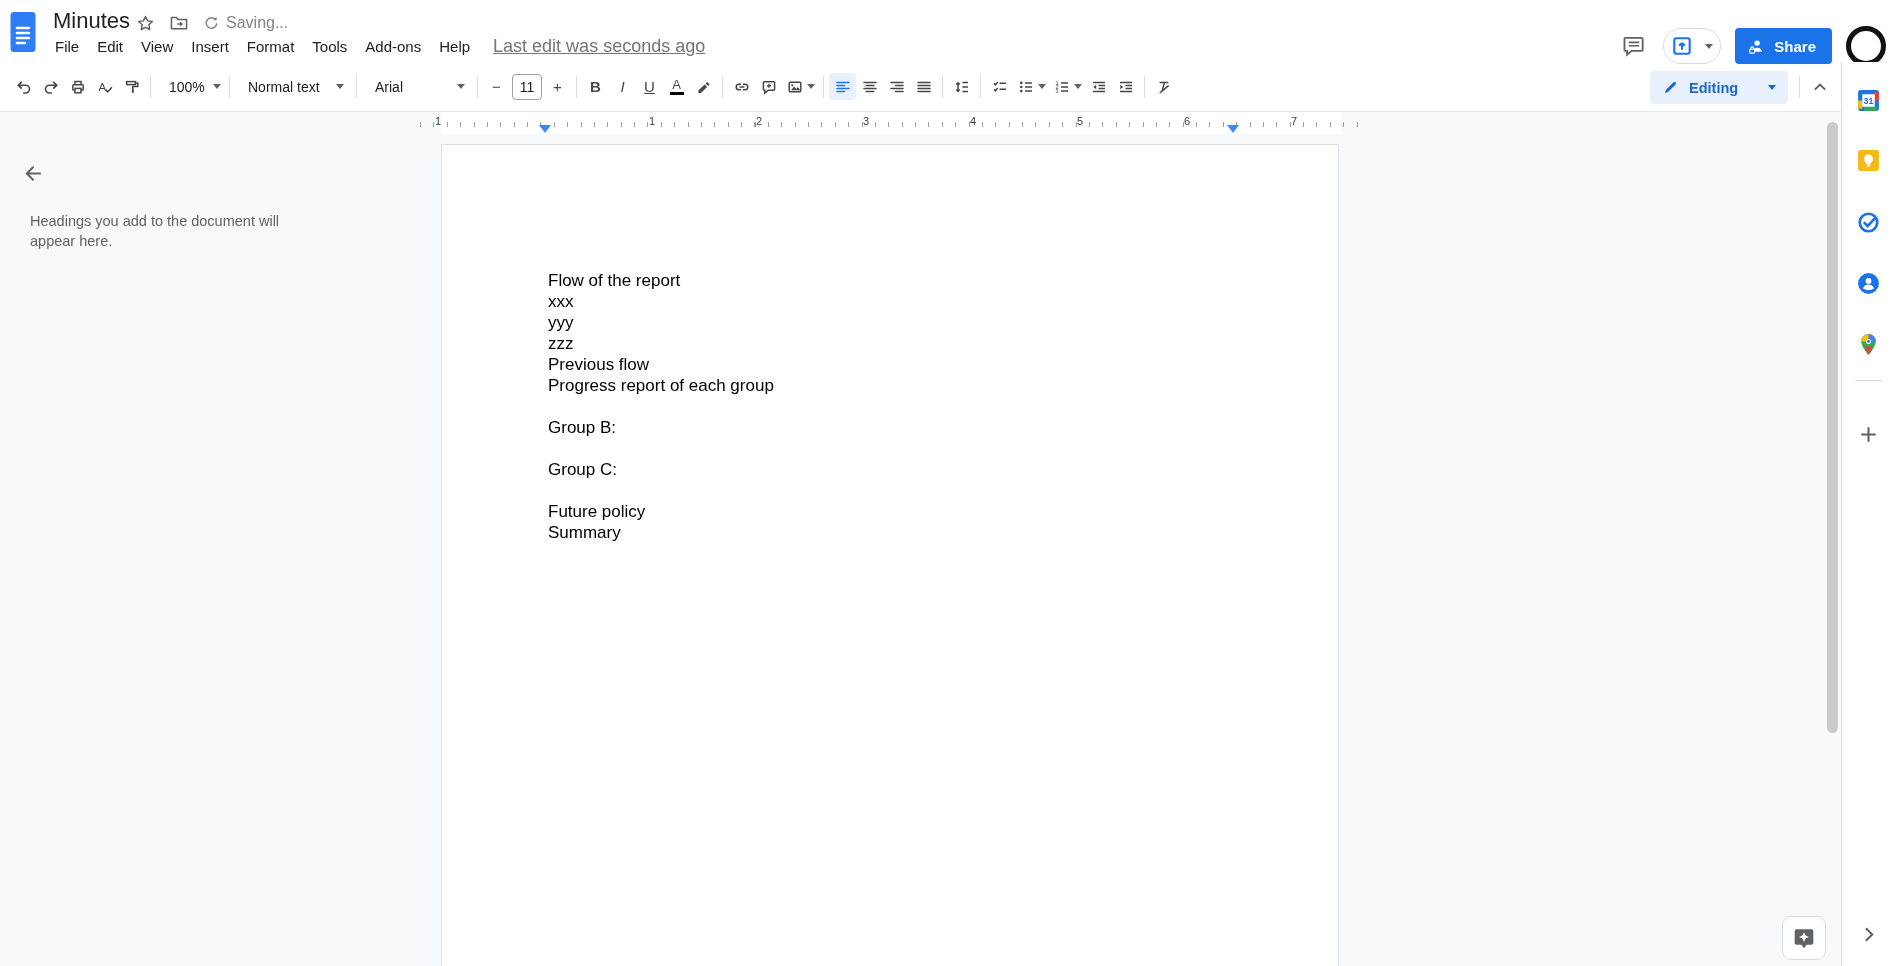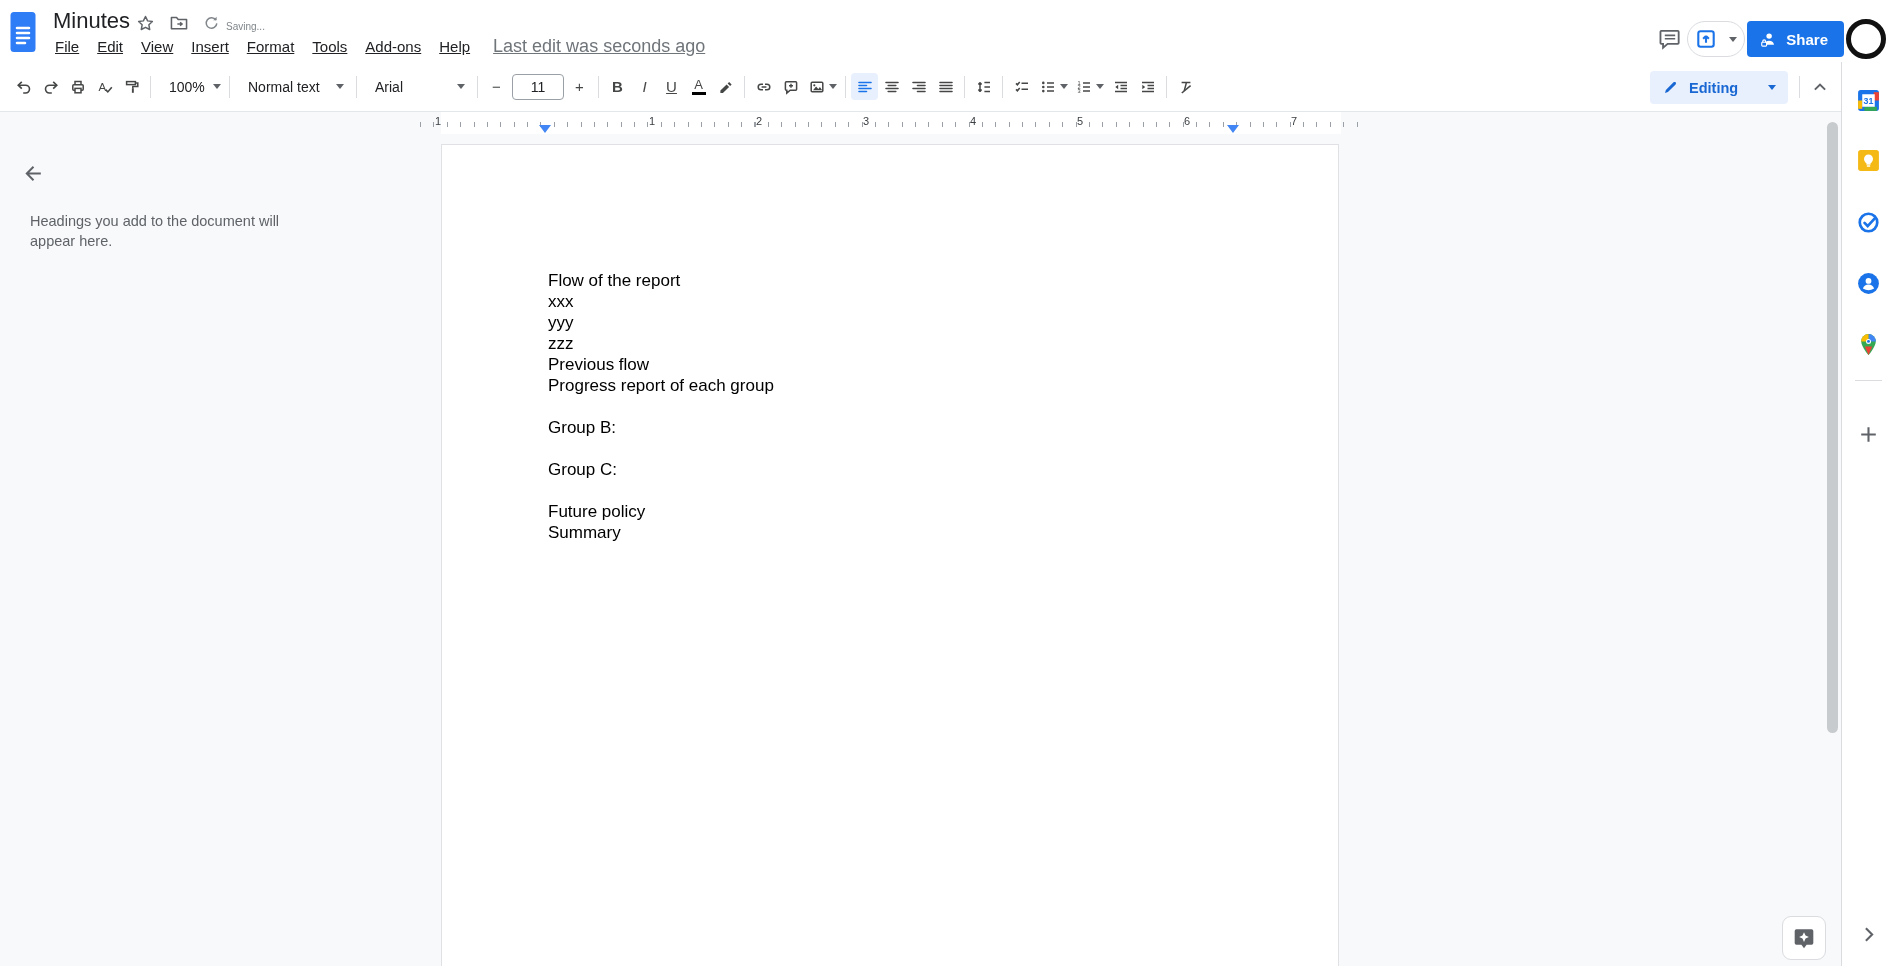--- a/index.html
+++ b/index.html
@@ -6,43 +6,43 @@
   html,body { width:1894px; height:966px; overflow:hidden; background:#fff;
               font-family:"Liberation Sans", sans-serif; }
   .app { position:relative; width:1894px; height:966px; background:#fff;padding-left:20px; }
 
   
   .titlebar { position:absolute; left:0; top:0; width:1894px; height:62px; background:#fff; z-index:30; }
   .docs-logo { position:absolute; left:10px; top:11px; width:26px; height:42px; cursor:pointer; }
   .doc-title { position:absolute; left:53px; top:8px; font-size:22px; color:#202124; }
   .title-icons { position:absolute; left:132px; top:10px; display:flex; gap:8px; align-items:center; }
   .t-icon { width:26px; height:26px; display:flex; align-items:center; justify-content:center; border-radius:50%; }
-  .saving { display:flex; align-items:flex-end; gap:6px; color:#80868B; font-size:10px; margin-left:2px; }
+  .saving { display:flex; align-items:flex-end; gap:6px; color:#80868B; font-size:16px; margin-left:2px; }
 
   
   .menubar { position:absolute; left:46px; top:33px; height:26px; display:flex; align-items:center; z-index:31; }
-  .menu-item { padding:3px 9px; font-size:15px; color:#202124; border-radius:4px; cursor:pointer;text-decoration:underline; }
+  .menu-item { padding:3px 9px; font-size:15px; color:#202124; border-radius:4px; cursor:pointer; }
   .last-edit { margin-left:14px; font-size:18px; color:#70757A; text-decoration:underline; cursor:pointer; }
 
   
-  .topright { position:absolute; right:8px; top:8px; height:62px; display:flex; align-items:center; gap:2px; z-index:32; }
+  .topright { position:absolute; right:8px; top:15px; height:62px; display:flex; align-items:center; gap:14px; z-index:32; }
   .comment-hist { width:30px; height:30px; display:flex; align-items:center; justify-content:center; }
   .present-pill { width:58px; height:36px; border:1px solid #DADCE0; border-radius:18px; display:flex; align-items:center; justify-content:center; gap:4px; background:#fff; cursor:pointer; }
   .share-btn { height:36px; padding:0 16px 0 12px; background:#1A73E8; border-radius:4px; display:flex; align-items:center; gap:8px; color:#fff; font-size:15px; font-weight:bold; cursor:pointer; }
   .avatar { width:40px; height:40px; border-radius:50%; background:#fff; border:5px solid #111; }
 
   
   .toolbar { position:absolute; left:0; top:62px; width:1894px; height:50px; background:#fff; border-bottom:1px solid #E4E7EA; display:flex; align-items:center; padding-left:10px; z-index:20; }
   .tb-btn { min-width:27px; height:27px; display:flex; align-items:center; justify-content:center; border-radius:4px; cursor:pointer; color:#454746; }
   .tb-btn.active { background:#E8F0FE; }
   .tb-sep { width:1px; height:22px; background:#DADCE0; margin:0 5px; }
   .tb-select { display:flex; align-items:center; justify-content:space-between; height:27px; padding:0 7px; border-radius:4px; cursor:pointer; font-size:14px; color:#202124;margin-left:6px; }
   .caret { width:0; height:0; border-left:4px solid transparent; border-right:4px solid transparent; border-top:5px solid #5F6368; margin-left:8px; }
   .glyph { font-size:15px; color:#454746; }
-  .fontsize-box { width:52px; height:26px; border:1px solid #9AA0A6; border-radius:4px; display:flex; align-items:center; justify-content:center; font-size:14px; color:#202124; margin:0 2px; cursor:text; }
+  .fontsize-box { width:30px; height:26px; border:1px solid #9AA0A6; border-radius:4px; display:flex; align-items:center; justify-content:center; font-size:14px; color:#202124; margin:0 2px; cursor:text; }
   .textcolor { display:flex; flex-direction:column; align-items:center; line-height:1; }
   .textcolor .bar { width:14px; height:3.5px; background:#000; margin-top:1px; }
   .mode-chip { position:absolute; left:1650px; top:9px; width:138px; height:33px; background:#E8F0FE; border-radius:4px; display:flex; align-items:center; padding:0 12px; cursor:pointer; }
   .mode-chip .lbl { color:#1967D2; font-size:14.5px; font-weight:bold; margin-left:10px; }
   .mode-chip .caret { border-top-color:#1967D2; margin-left:auto; }
   .tb-sep.right { position:absolute; left:1799px; top:14px; margin:0; }
   .hide-menus { position:absolute; left:1806px; top:11px; }
 
   
   .ruler { position:absolute; left:0; top:112px; width:1841px; height:22px; background:#F8F9FA; z-index:10; }

